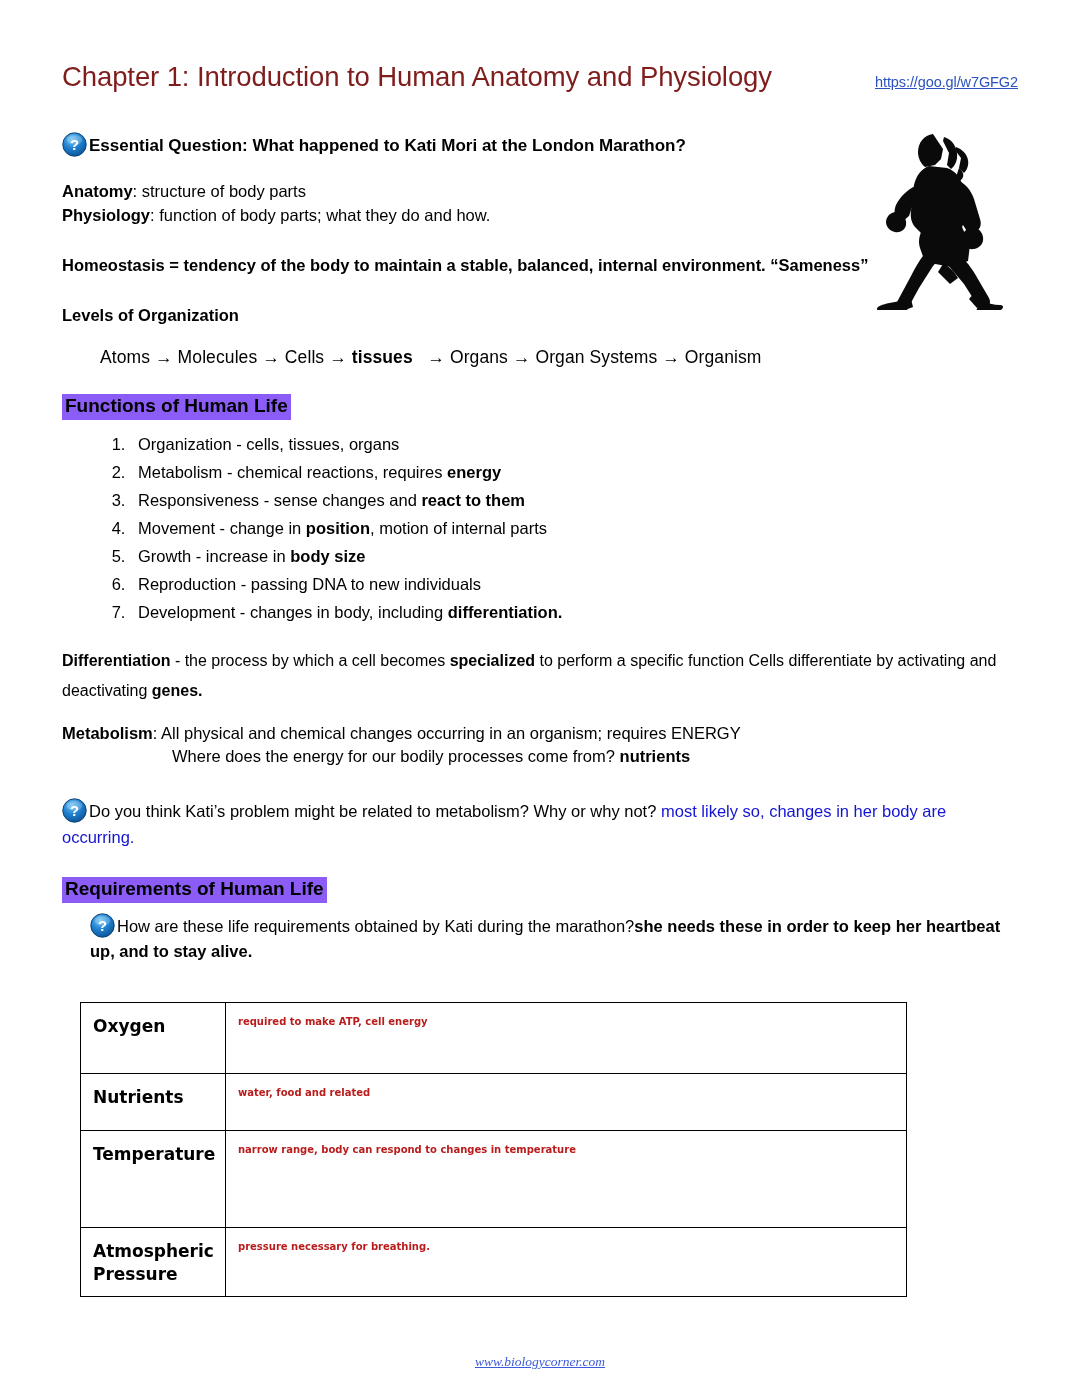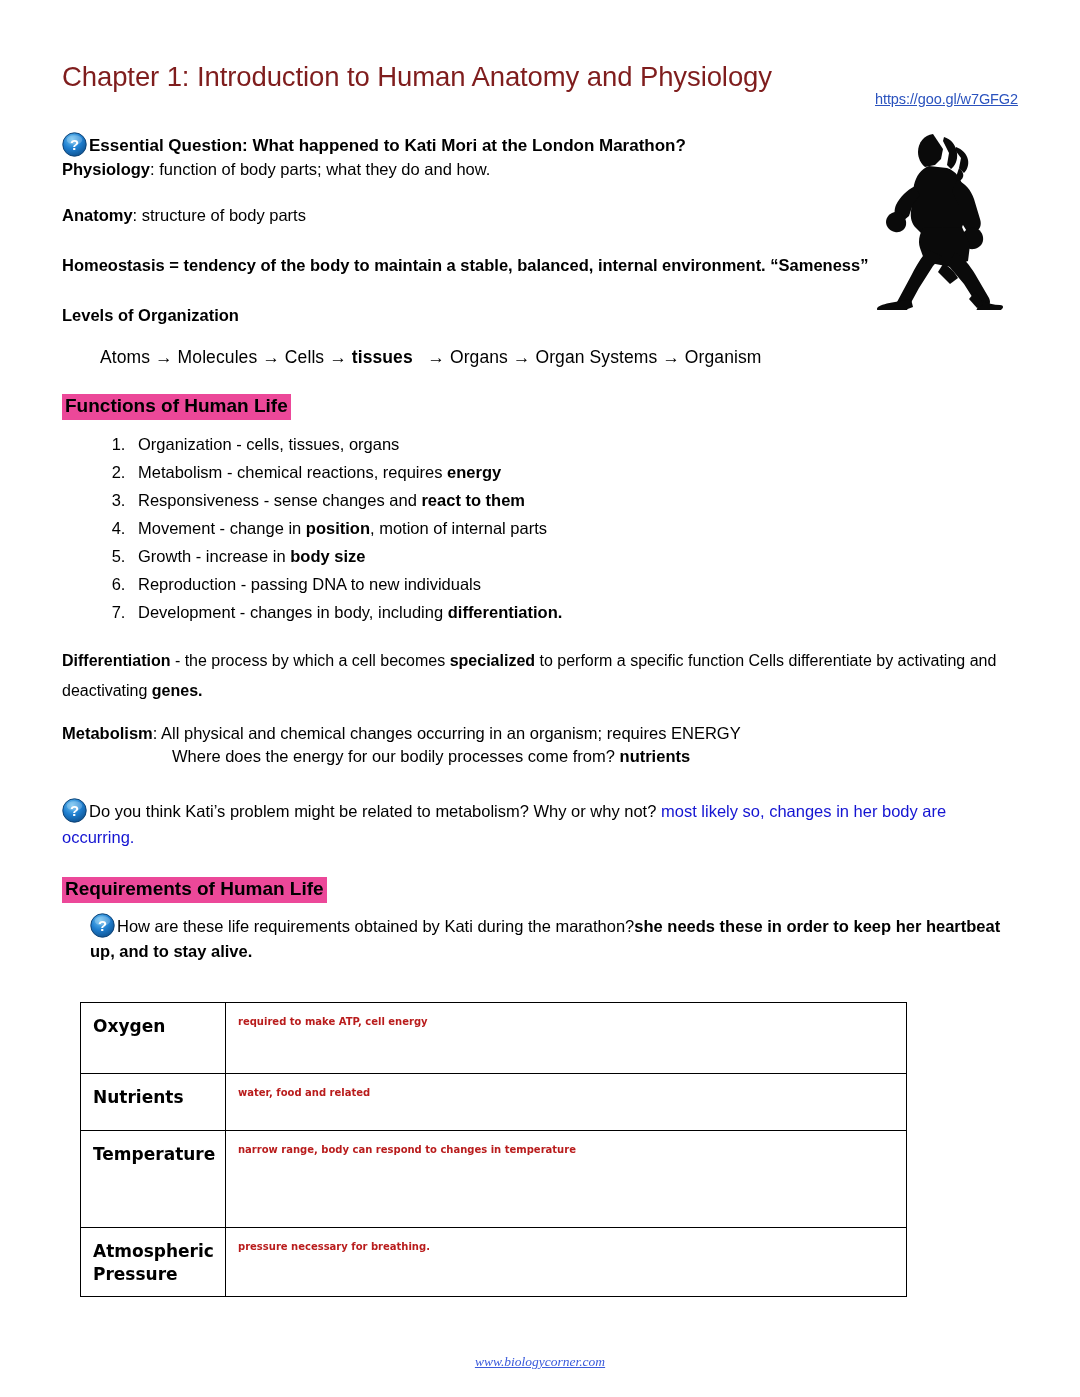--- a/index.html
+++ b/index.html
@@ -33,21 +33,21 @@
     font-size: 27.5px;
     font-weight: 400;
     letter-spacing: -0.1px;
     color: #7f1d1d;
     display: inline-block;
     line-height: 1.1;
   }
   .header-link {
     position: absolute;
     right: 0;
-    top: 91px;
+    top: 74px;
     font-size: 14.5px;
     color: #2a52be;
     letter-spacing: -0.1px;
   }
 
   
   .q-icon {
     display: inline-block;
     vertical-align: -4px;
     width: 25px;
@@ -87,21 +87,21 @@
     font-size: 17.5px;
     letter-spacing: 0.1px;
   }
   .chain .sp { letter-spacing: 0; }
 
   .hl-head {
     display: inline-block;
     margin-top: 26px;
     font-size: 19px;
     font-weight: bold;
-    background: #ec4899;
+    background: #8b5cf6;
     padding: 1px 3px 2px 3px;
     line-height: 1.2;
   }
 
   ol.fn-list {
     margin: 16px 0 8px 0;
     padding-left: 68px;
     font-size: 16.5px;
     line-height: 1.0;
   }
@@ -234,25 +234,25 @@
             <stop offset="100%" stop-color="#0d4f8c"></stop>
           </radialGradient>
         </defs>
         <circle cx="16" cy="16" r="15" fill="url(#qg1)" stroke="#0b3f72" stroke-width="1.2"></circle>
         <ellipse cx="16" cy="10" rx="10" ry="6" fill="#ffffff" opacity="0.22"></ellipse>
         <text x="16" y="23" font-family="'Liberation Sans',sans-serif" font-size="19" font-weight="bold" fill="#ffffff" text-anchor="middle">?</text>
       </svg>
     </span><span class="txt">Essential Question: What happened to Kati Mori at the London Marathon?</span>
   </div>
 
+  <div class="para block-anatomy">
+    <span class="b">Anatomy</span><span>: </span><span>structure of body parts</span>
+  </div>
   <div class="para">
     <span class="b">Physiology</span><span>: </span><span>function of body parts; what they do and how.</span>
-  </div>
-  <div class="para block-anatomy">
-    <span class="b">Anatomy</span><span>: </span><span>structure of body parts</span>
   </div>
 
   <div class="block-homeo">
     <span>Homeostasis = </span><span class="blue-b">tendency of the body to maintain a stable, balanced, internal environment. “Sameness”</span>
   </div>
 
   <div class="lvl-head">Levels of Organization</div>
   <div class="chain">
     <span>Atoms → Molecules  → Cells → </span><span class="blue-b">tissues</span><span class="sp">&nbsp;&nbsp;&nbsp;</span><span>→ Organs → Organ Systems → Organism</span>
   </div>

